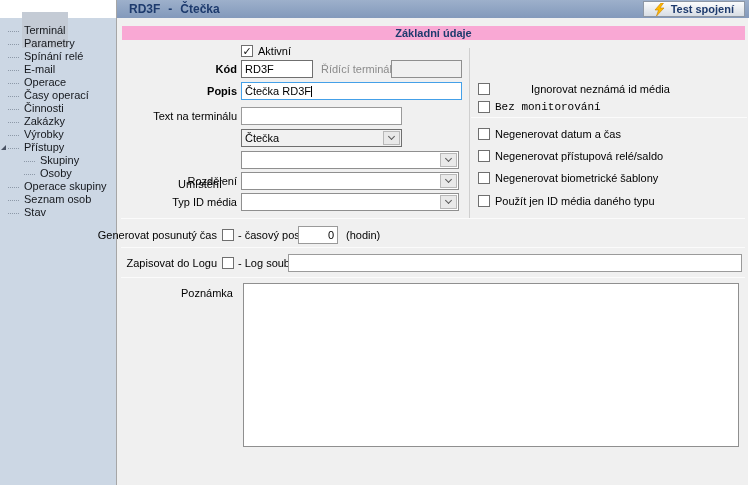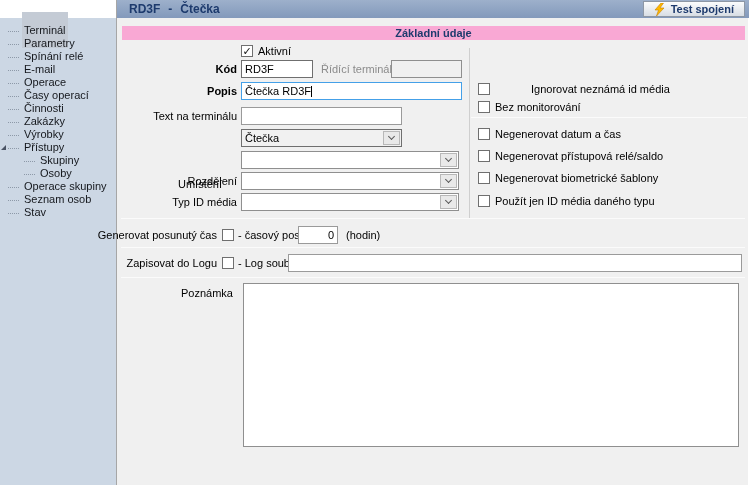--- a/index.html
+++ b/index.html
@@ -141,21 +141,21 @@
   <div class="lbl" style="right:511px; top:193px;">Typ ID média</div>
   <div class="combo" style="left:124px; top:193px; width:218px;"><span></span><span class="arrow-box">
         <span class="chev"></span>
       </span></div>
 
   <div class="vdiv" style="left:352px; top:48px; height:170px;"></div>
 
   <div class="cb" style="left:361px; top:83px;"></div>
   <div class="cb-lbl" style="left:400px; top:82px;margin-left:14px;">Ignorovat neznámá id média</div>
   <div class="cb" style="left:361px; top:101px;"></div>
-  <div class="cb-lbl" style="left:378px; top:100px;">Bez monitorování</div>
+  <div class="cb-lbl" style="left:378px; top:100px;font-family:Liberation Mono, monospace;">Bez monitorování</div>
   <div class="hdiv" style="left:354px; top:117px; width:276px;"></div>
   <div class="cb" style="left:361px; top:128px;"></div>
   <div class="cb-lbl" style="left:378px; top:127px;">Negenerovat datum a čas</div>
   <div class="cb" style="left:361px; top:150px;"></div>
   <div class="cb-lbl" style="left:378px; top:149px;">Negenerovat přístupová relé/saldo</div>
   <div class="cb" style="left:361px; top:172px;"></div>
   <div class="cb-lbl" style="left:378px; top:171px;">Negenerovat biometrické šablony</div>
   <div class="cb" style="left:361px; top:195px;"></div>
   <div class="cb-lbl" style="left:378px; top:194px;">Použít jen ID média daného typu</div>
 

